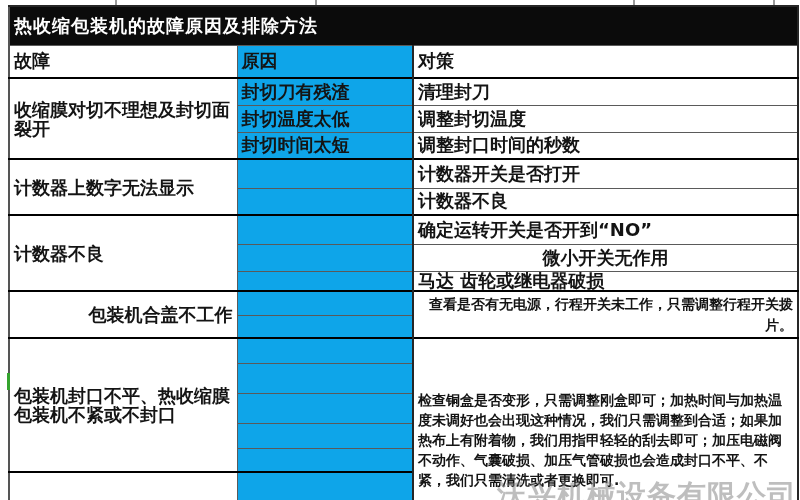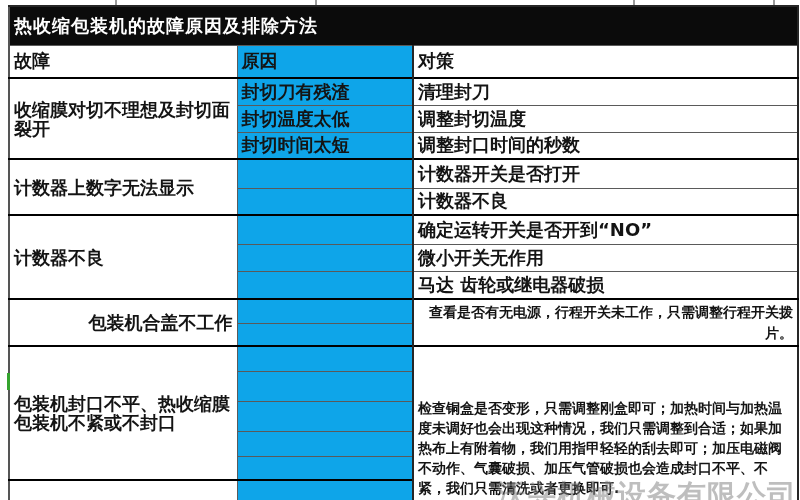--- a/index.html
+++ b/index.html
@@ -82,25 +82,25 @@
         </tr>
         <tr style="height: 27px;">
           <td class="cause-cell c-cause"></td>
           <td class="sol-cell">计数器不良</td>
         </tr>
         <tr style="height: 29px;">
           <td class="fault-cell c-fault gs" rowspan="3">计数器不良</td>
           <td class="cause-cell c-cause gs"></td>
           <td class="sol-cell gs">确定运转开关是否开到“NO”</td>
         </tr>
-        <tr style="height: 27px;">
+        <tr style="height: 27px; text-align: center;">
           <td class="cause-cell c-cause"></td>
           <td class="sol-cell">微小开关无作用</td>
         </tr>
-        <tr style="height: 28px;">
+        <tr style="height: 20px;">
           <td class="cause-cell c-cause"></td>
           <td class="sol-cell">马达 齿轮或继电器破损</td>
         </tr>
         <tr style="height: 24px; text-align: right;">
           <td class="fault-cell c-fault gs" rowspan="2">包装机合盖不工作</td>
           <td class="cause-cell c-cause gs"></td>
           <td class="sol-cell sol-top gs" rowspan="2">查看是否有无电源，行程开关未工作，只需调整行程开关拨片。</td>
         </tr>
         <tr style="height: 23px;">
           <td class="cause-cell c-cause"></td>

